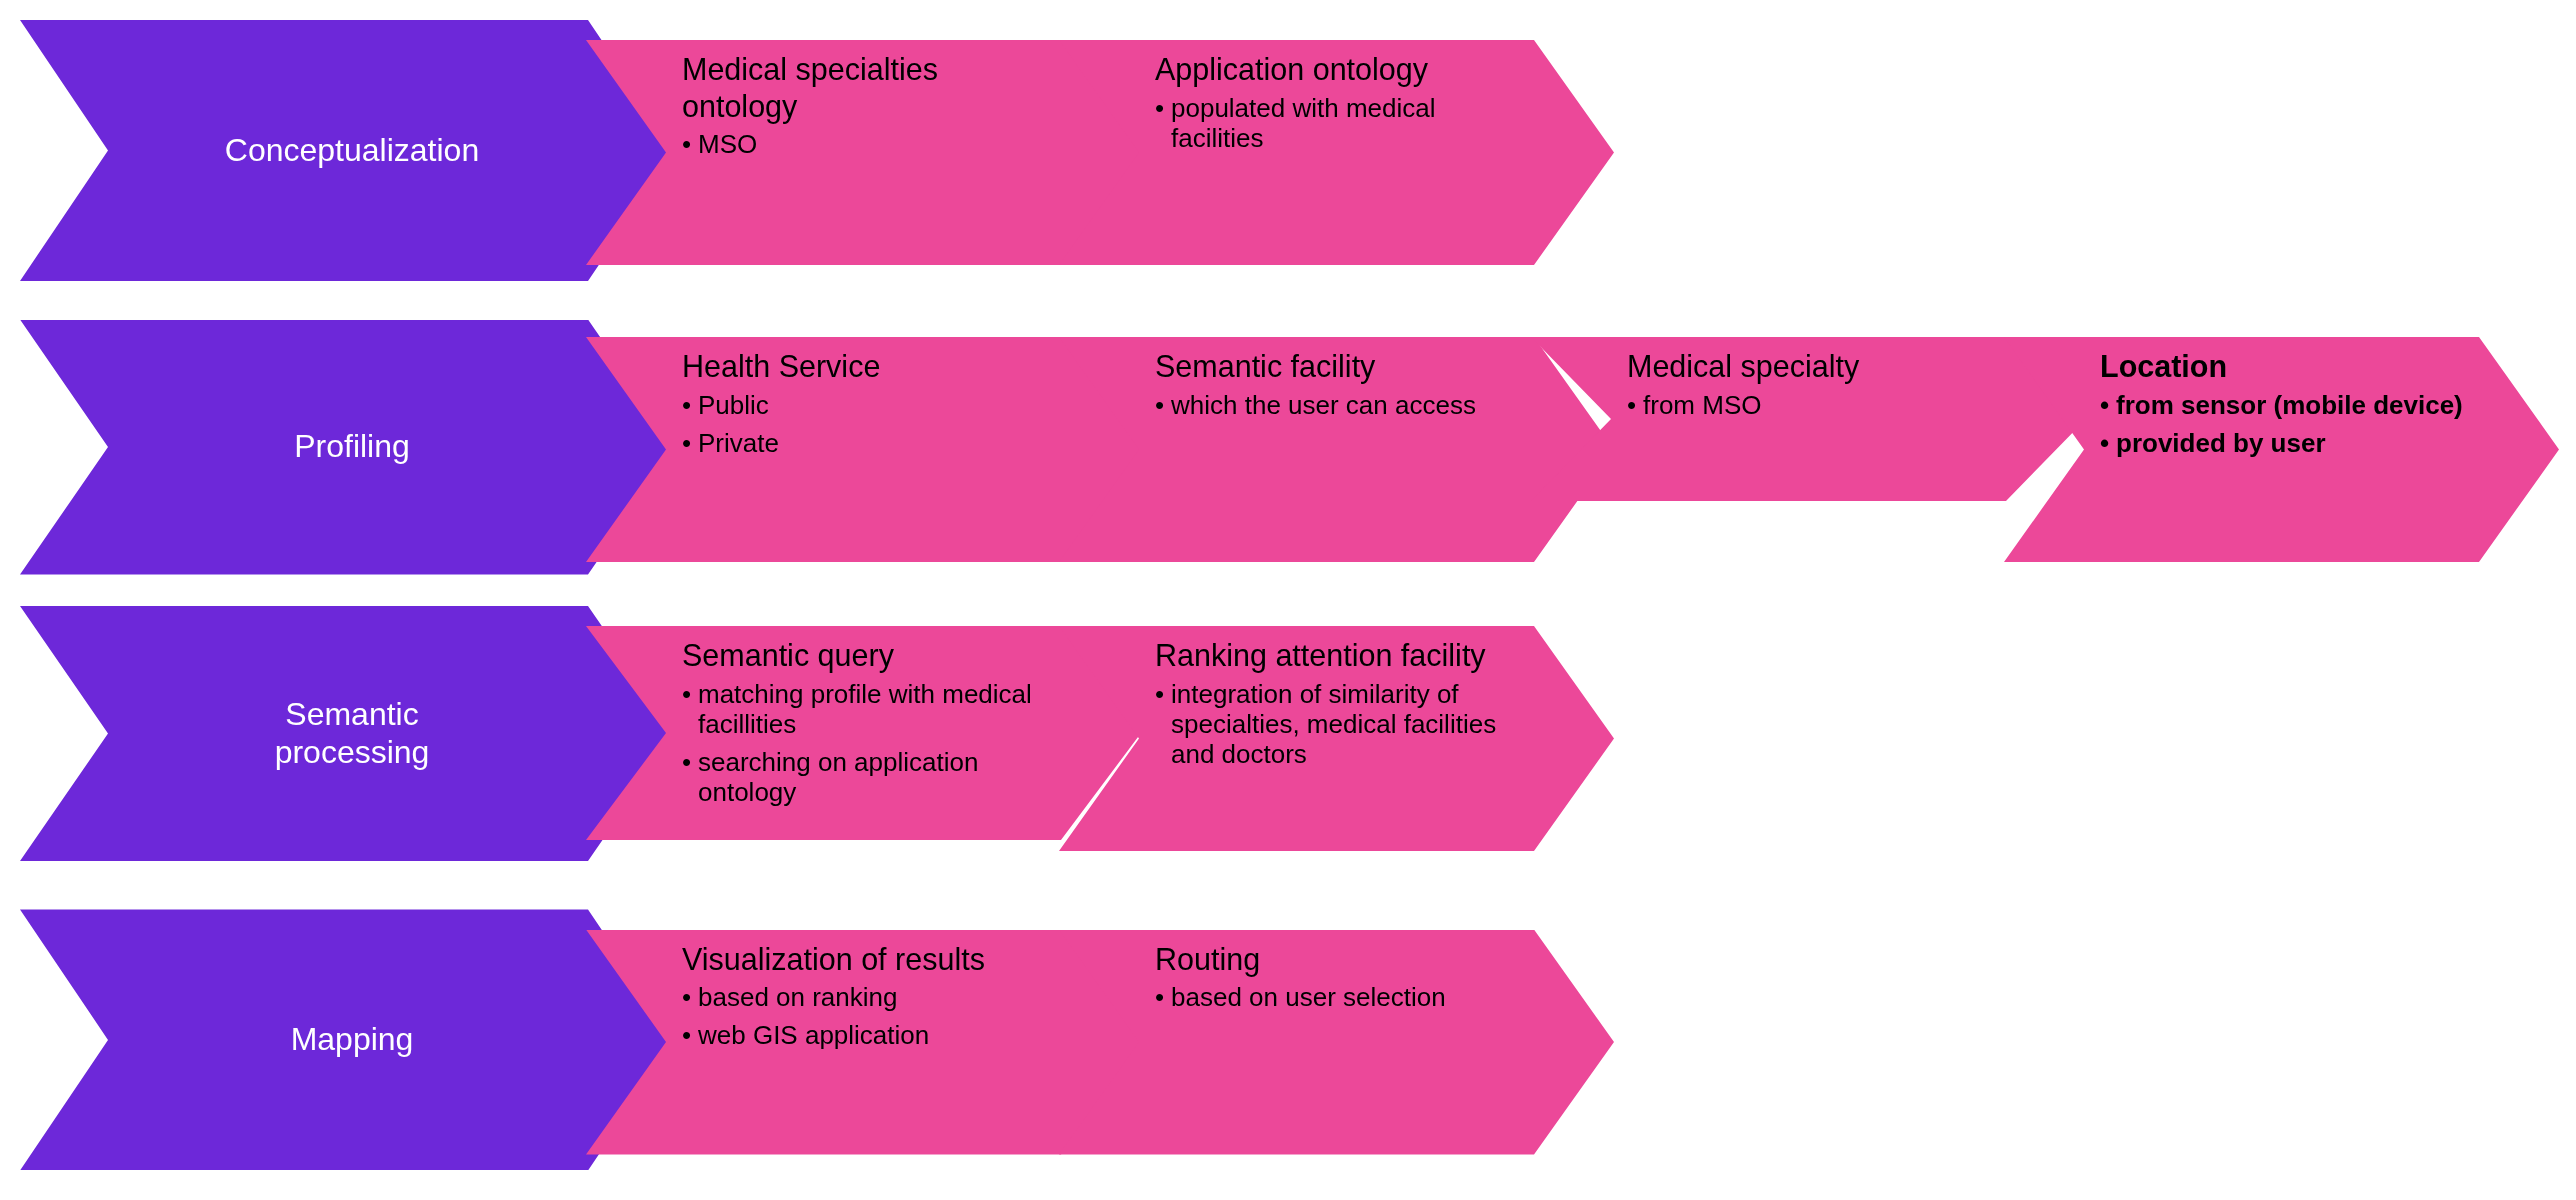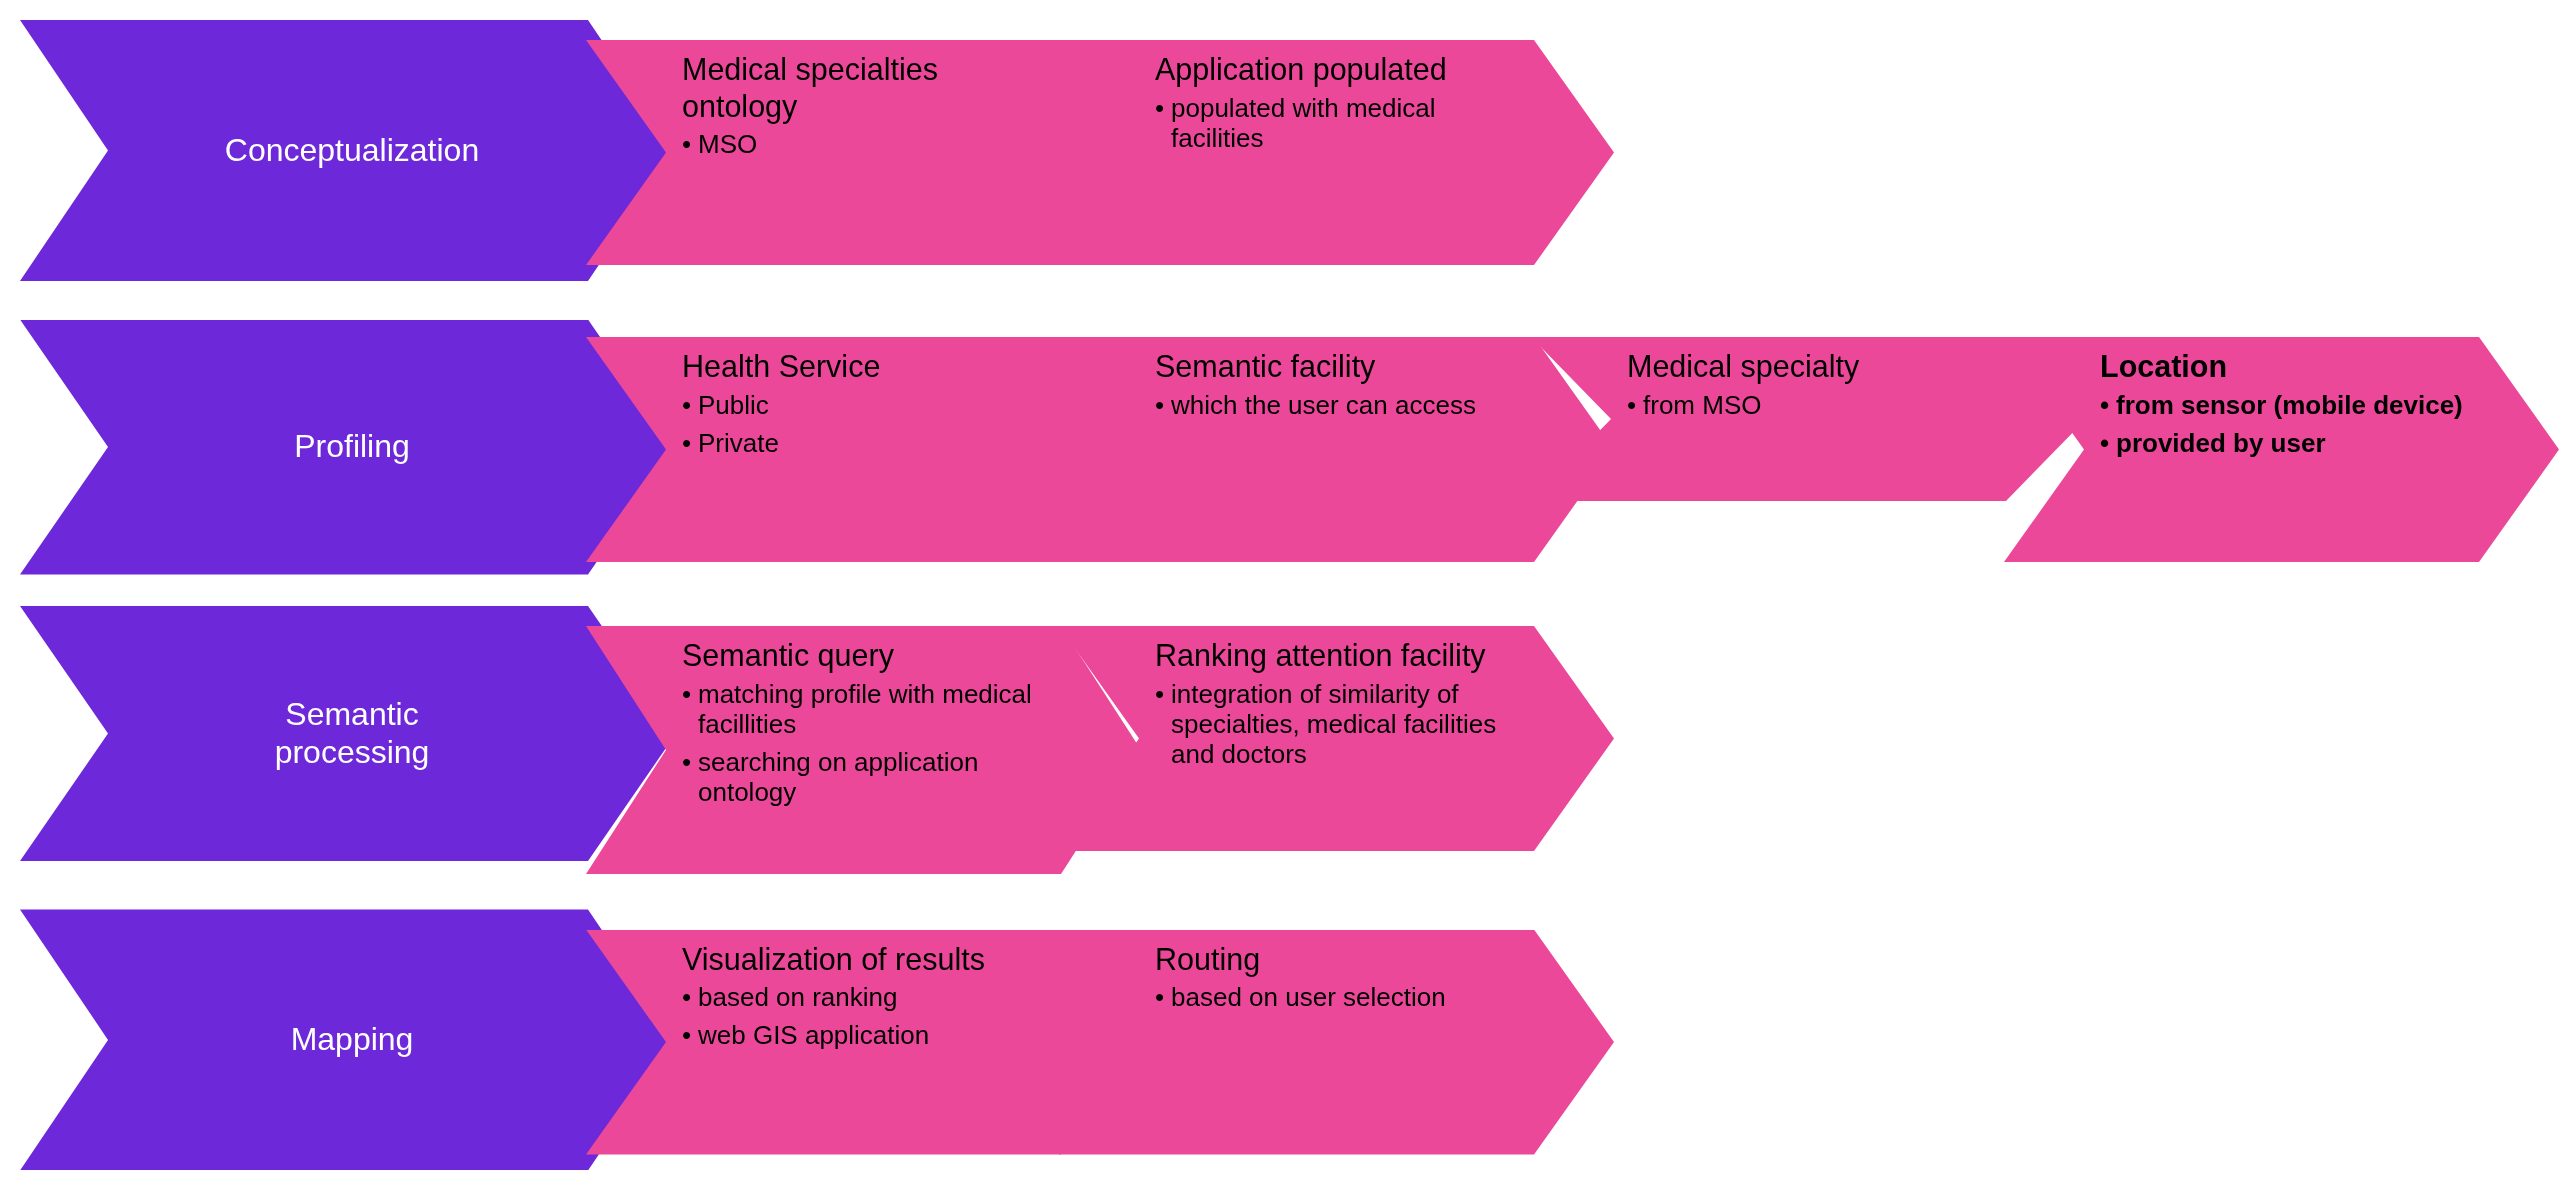--- a/index.html
+++ b/index.html
@@ -133,21 +133,21 @@
       <div class="step-body">
         <div class="step-title">Medical specialties ontology</div>
         <ul class="step-bullets">
           <li>MSO</li>
         </ul>
       </div>
     </div>
 
     <div class="chev chev-step clip-step" style="left:1059px; top:40px; width:555px; height:225px;">
       <div class="step-body">
-        <div class="step-title">Application populated</div>
+        <div class="step-title">Application ontology</div>
         <ul class="step-bullets">
           <li>populated with medical facilities</li>
         </ul>
       </div>
     </div>
   </div>
 
   <div class="row" style="top:297px;height:301px;">
     <div class="chev chev-stage clip-stage" style="left:20px; top:22.5px; width:656px; height:255px;">
       <div class="stage-label">Profiling</div>
@@ -191,21 +191,21 @@
       </div>
     </div>
   </div>
 
   <div class="row" style="top:598px;height:305px;">
     <div class="chev chev-stage clip-stage" style="left:20px; top:8px; width:656px; height:255px;">
       <div class="stage-label">Semantic
 processing</div>
     </div>
 
-    <div class="chev chev-step clip-step" style="left:586px; top:28px; width:555px; height:248px;">
+    <div class="chev chev-step clip-step" style="left:586px; top:28px; width:555px; height:214px;">
       <div class="step-body">
         <div class="step-title">Semantic query</div>
         <ul class="step-bullets">
           <li>matching profile with medical facillities</li>
           <li>searching on application ontology</li>
         </ul>
       </div>
     </div>
 
     <div class="chev chev-step clip-step" style="left:1059px; top:28px; width:555px; height:225px;">

